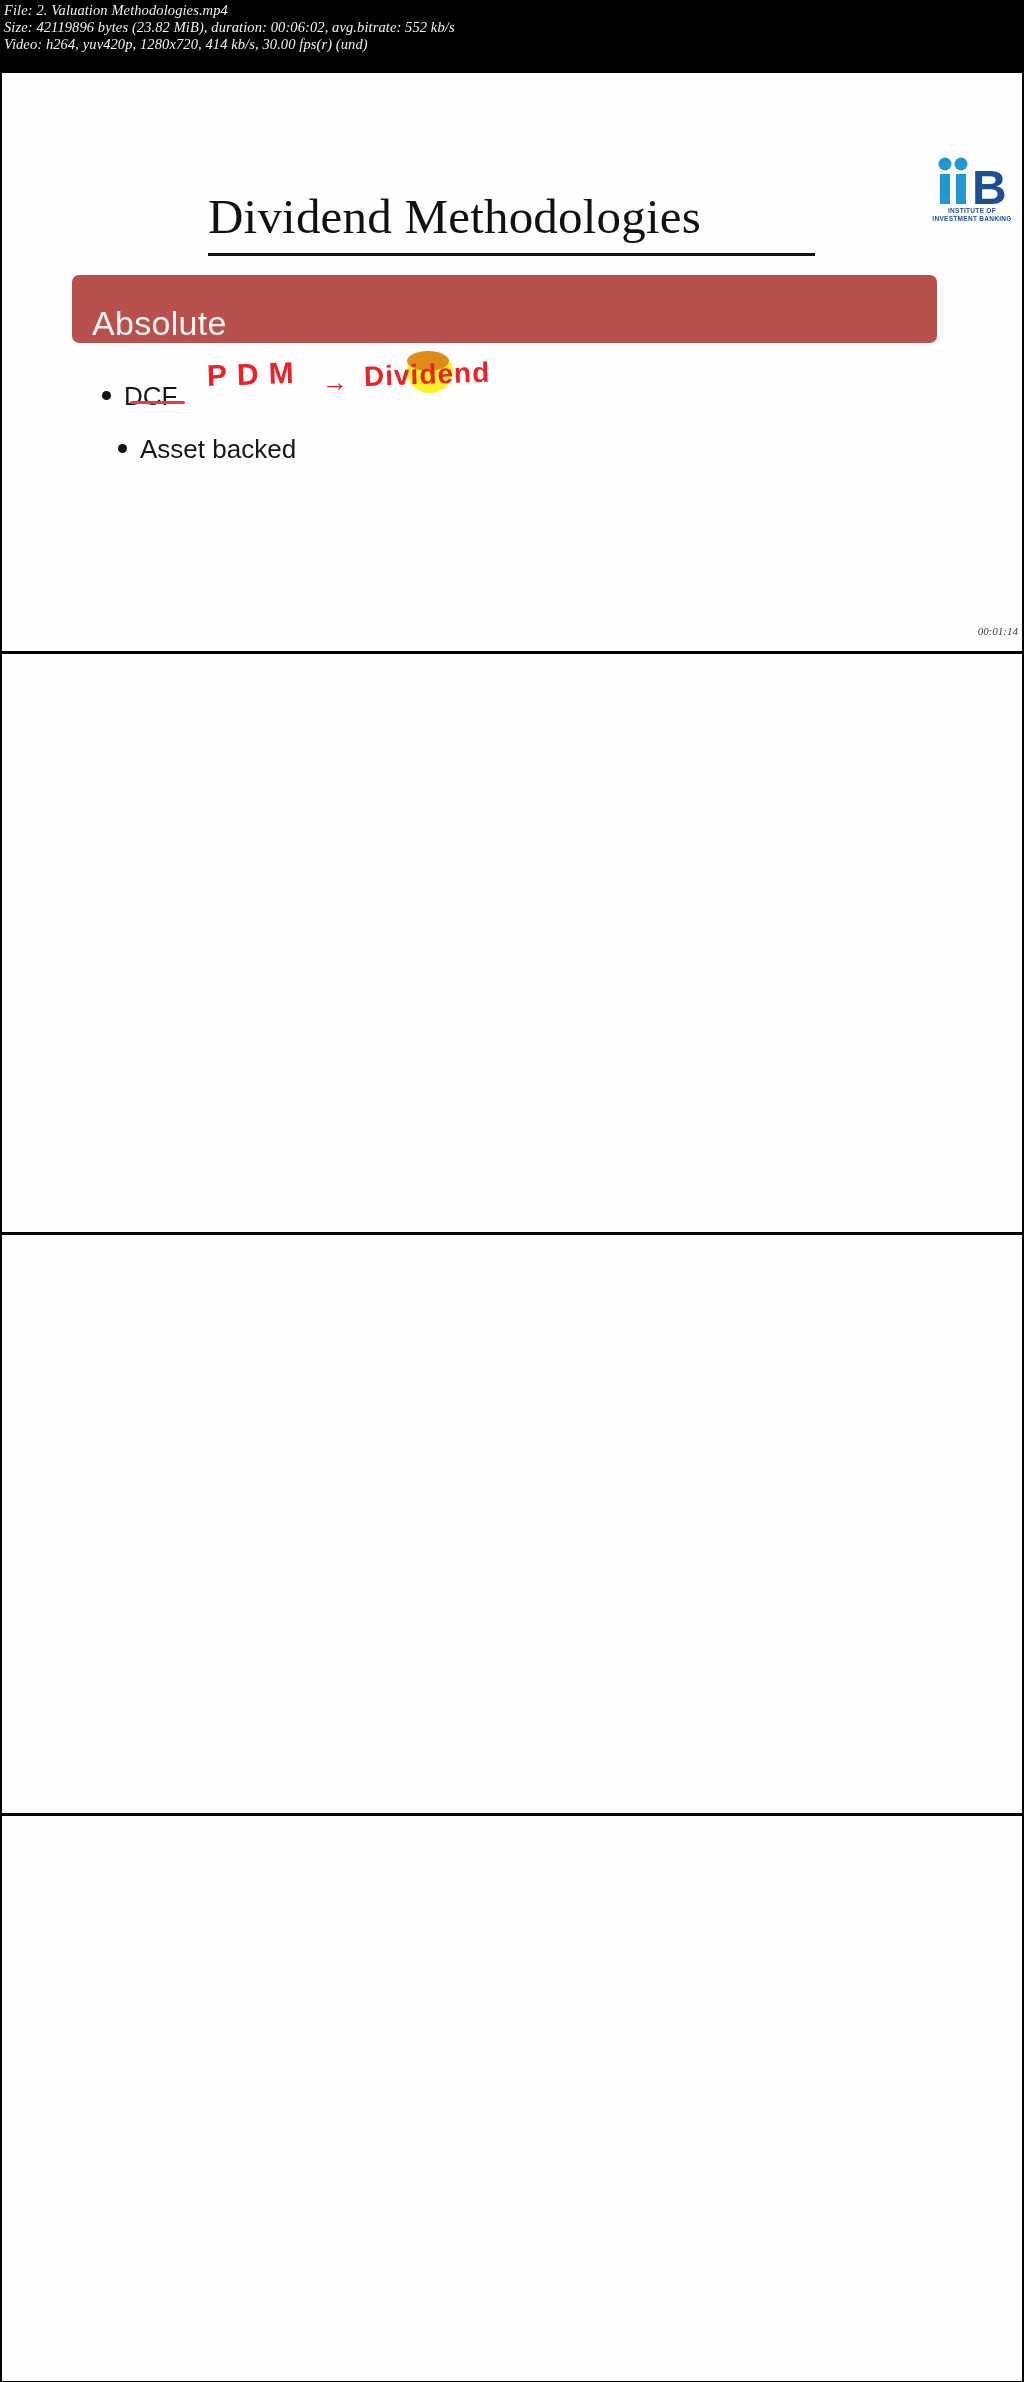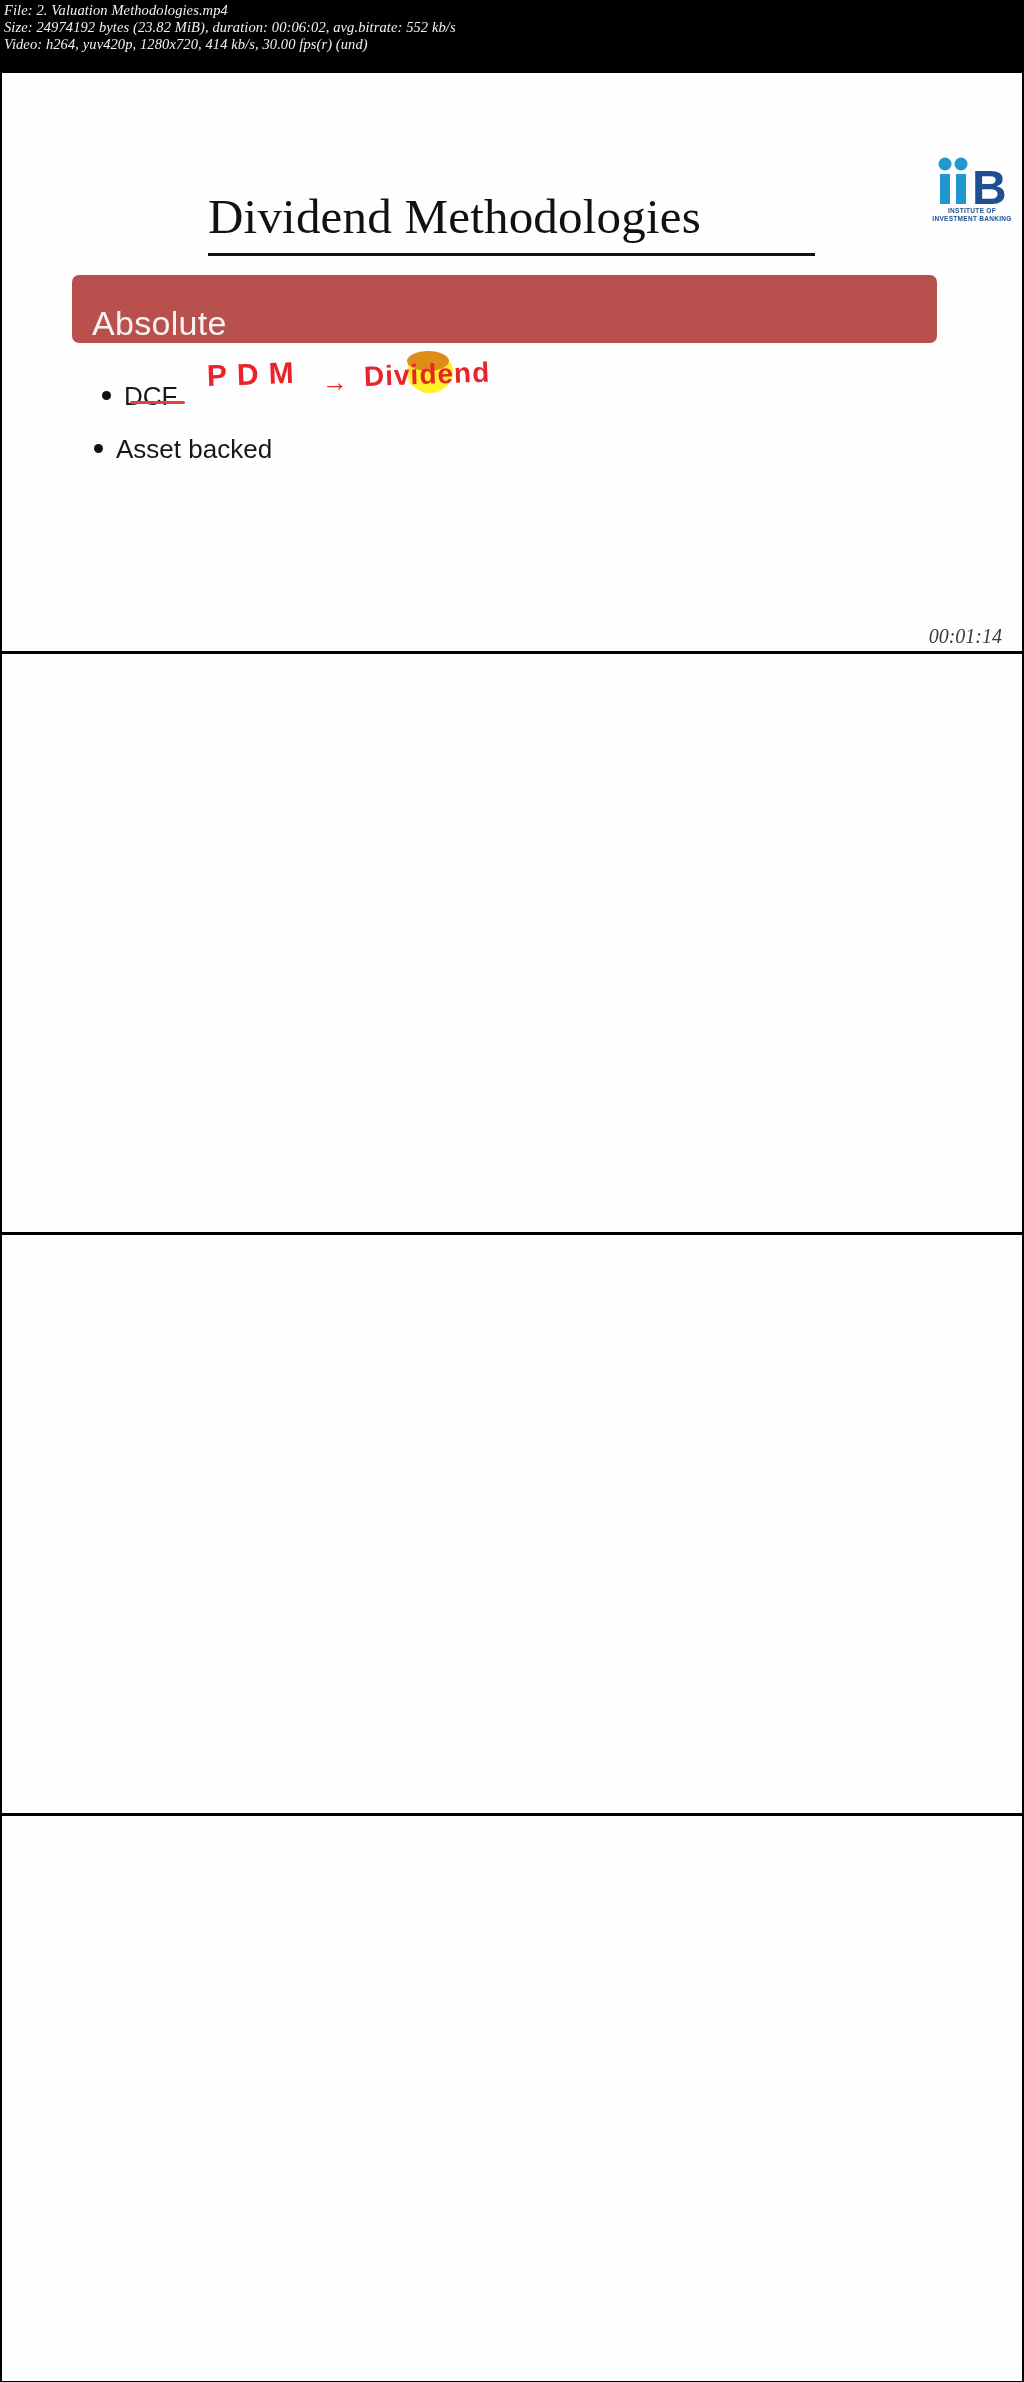--- a/index.html
+++ b/index.html
@@ -148,54 +148,54 @@
     font-size:6.5px;
     font-weight:bold;
     color:#1d4f91;
     line-height:8px;
     letter-spacing:.3px;
   }
 
   
   .timestamp{
     position:absolute;
-    right:20px;
+    right:4px;
     font-family:"Liberation Serif", serif;
     font-style:italic;
-    font-size:20px;
+    font-size:11px;
     color:#3a3a3a;
     text-shadow:0 1px 0 #fff;
     white-space:nowrap;
   }
 </style>
 </head>
 <body>
 
 <div id="page">
 
   <div class="media-header">
     <div class="line">File: 2. Valuation Methodologies.mp4</div>
-    <div class="line">Size: 24974192 bytes (23.82 MiB), duration: 00:06:02, avg.bitrate: 552 kb/s</div>
+    <div class="line">Size: 42119896 bytes (23.82 MiB), duration: 00:06:02, avg.bitrate: 552 kb/s</div>
     <div class="line">Video: h264, yuv420p, 1280x720, 414 kb/s, 30.00 fps(r) (und)</div>
   </div>
 
   <div class="frame" id="frame0">
     <div class="slide">
 
       <div class="slide-title" style="left:206px; top:115px;">Dividend Methodologies</div>
       <div class="title-rule" style="left:206px; top:180px; width:607px;"></div>
 
       <div class="banner" style="left:70px; top:202px; width:865px; height:68px;">
         <span class="banner-text">Absolute</span>
       </div>
 
       <div class="bullet" style="left:100px; top:292px;">
         <span class="dot"></span><span>DCF</span>
       </div>
-      <div class="bullet" style="left:92px; top:345px;text-align:right;">
+      <div class="bullet" style="left:116px; top:345px;text-align:right;">
         <span class="dot"></span><span>Asset backed</span>
       </div>
 
       <div class="ink-underline" style="left:128px; top:328px; width:55px; height:3px;"></div>
       <div class="ink" style="left:205px; top:286px; font-size:30px; transform:rotate(-2deg);">P D M</div>
       <div class="ink-arrow" style="left:320px; top:294px; font-size:26px;">→</div>
       <div class="highlight" style="left:405px; top:278px; width:46px; height:42px;"></div>
       <div class="highlight dark" style="left:405px; top:278px; width:42px; height:20px;"></div>
       <div class="ink" style="left:362px; top:288px; font-size:28px; transform:rotate(-2deg);">Dividend</div>
 

